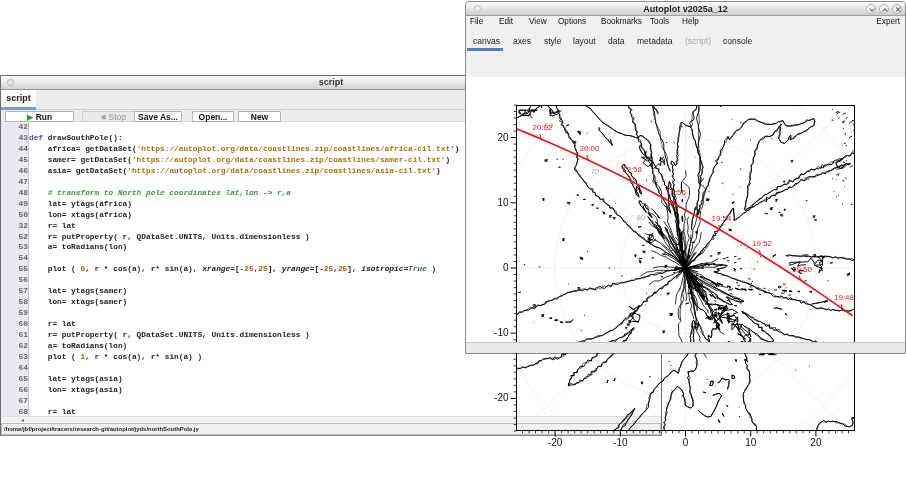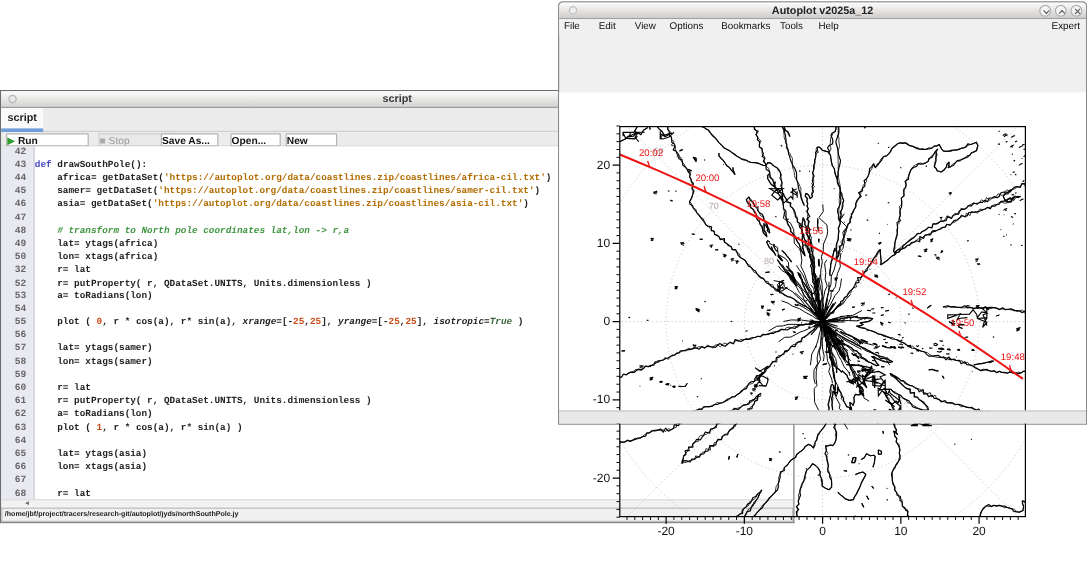--- a/index.html
+++ b/index.html
@@ -7,25 +7,25 @@
 
 #sw{left:0;top:75px;width:662px;height:361px;border:1px solid #6d6d6d;border-bottom:1px solid #8a8a8a}
 #sw .tbar{height:14px;background:linear-gradient(#fdfdfd,#d4d2d0);border-bottom:1px solid #9a9a9a;position:relative}
 #sw .tbar .tit{position:absolute;left:0;right:0;top:1px;text-align:center;font-size:9px;font-weight:bold;color:#333}
 #sw .circ{position:absolute;left:6px;top:3px;width:7px;height:7px;border-radius:50%;border:1px solid #b5b5b5;background:#e8e8e8}
 #sw .tabrow{height:20px;background:#ececec;position:relative;border-bottom:1px solid #d0d0d0}
 #sw .tab{position:absolute;left:0;top:0;width:35px;height:20px;background:#fafafa;border-bottom:3px solid #6f9fd8;
  font-size:9px;font-weight:bold;color:#222;text-align:center;line-height:16px}
 #sw .brow{height:12px;background:#ececec;position:relative;border-bottom:1px solid #dadada}
 .btn{position:absolute;top:1px;height:11px;background:#fff;border:1px solid #b4b4b4;font-size:8.5px;color:#111;
- border-radius:1px}
+ text-align:center;border-radius:1px}
 .btn b{font-weight:bold}
 .btn.dis{background:#e9e9e9;color:#9a9a9a;border-color:#cfcfcf}
 #gutter{position:absolute;left:0;top:46px;width:28px;bottom:19px;background:#e9e9f2;border-right:1px solid #c6c6d6;
- font-family:"Liberation Mono",monospace;font-size:8px;font-weight:bold;color:#666;text-align:center;padding-left:5px;overflow:hidden}
+ font-family:"Liberation Mono",monospace;font-size:8px;font-weight:bold;color:#666;text-align:right;padding-left:5px;overflow:hidden}
 #gutter div{height:10.96px;line-height:10.96px}
 #codes{position:absolute;left:28px;top:46px;right:0;bottom:19px;background:#fff;overflow:hidden;
  font-family:"Liberation Mono",monospace;font-size:7.8px;font-weight:bold;color:#222;white-space:pre}
 #codes div{height:10.96px;line-height:10.96px}
 .k{color:#4646c8;font-weight:bold}
 .s{color:#b36d00}
 .c{color:#3f9640;font-style:italic}
 .n{color:#c84b16}
 .i{font-style:italic}
 .g{font-style:italic;color:#3c643c}
@@ -126,20 +126,31 @@
  </div>
  <div id="menus">
   <span style="left:4px">File</span>
       <span style="left:33px">Edit</span>
       <span style="left:63px">View</span>
   <span style="left:92px">Options</span>
       <span style="left:135px">Bookmarks</span>
       <span style="left:184px">Tools</span>
   <span style="left:216px">Help</span>
       <span style="right:5px">Expert</span>
+ </div>
+ <div id="tabs">
+  <span class="sel" style="left:7px">canvas</span>
+      <span style="left:47px">axes</span>
+      <span style="left:78px">style</span>
+  <span style="left:107px">layout</span>
+      <span style="left:142px">data</span>
+      <span style="left:171px">metadata</span>
+  <span style="left:219px;color:#aaa">(script)</span>
+      <span style="left:257px">console</span>
+  <div class="ul"></div>
  </div>
  <div id="canvas">
       <svg width="440" height="393" viewBox="0 0 440 393" style="position:absolute;left:0;top:0">
 <defs>
           <clipPath id="pc">
             <rect x="50.5" y="28.5" width="338.0" height="325.0"></rect>
           </clipPath>
         </defs>
 <g clip-path="url(#pc)">
 <circle cx="219.5" cy="191.0" r="65.2" fill="none" stroke="#ccc4c4" stroke-width="0.8" stroke-dasharray="1,2.2"></circle>

